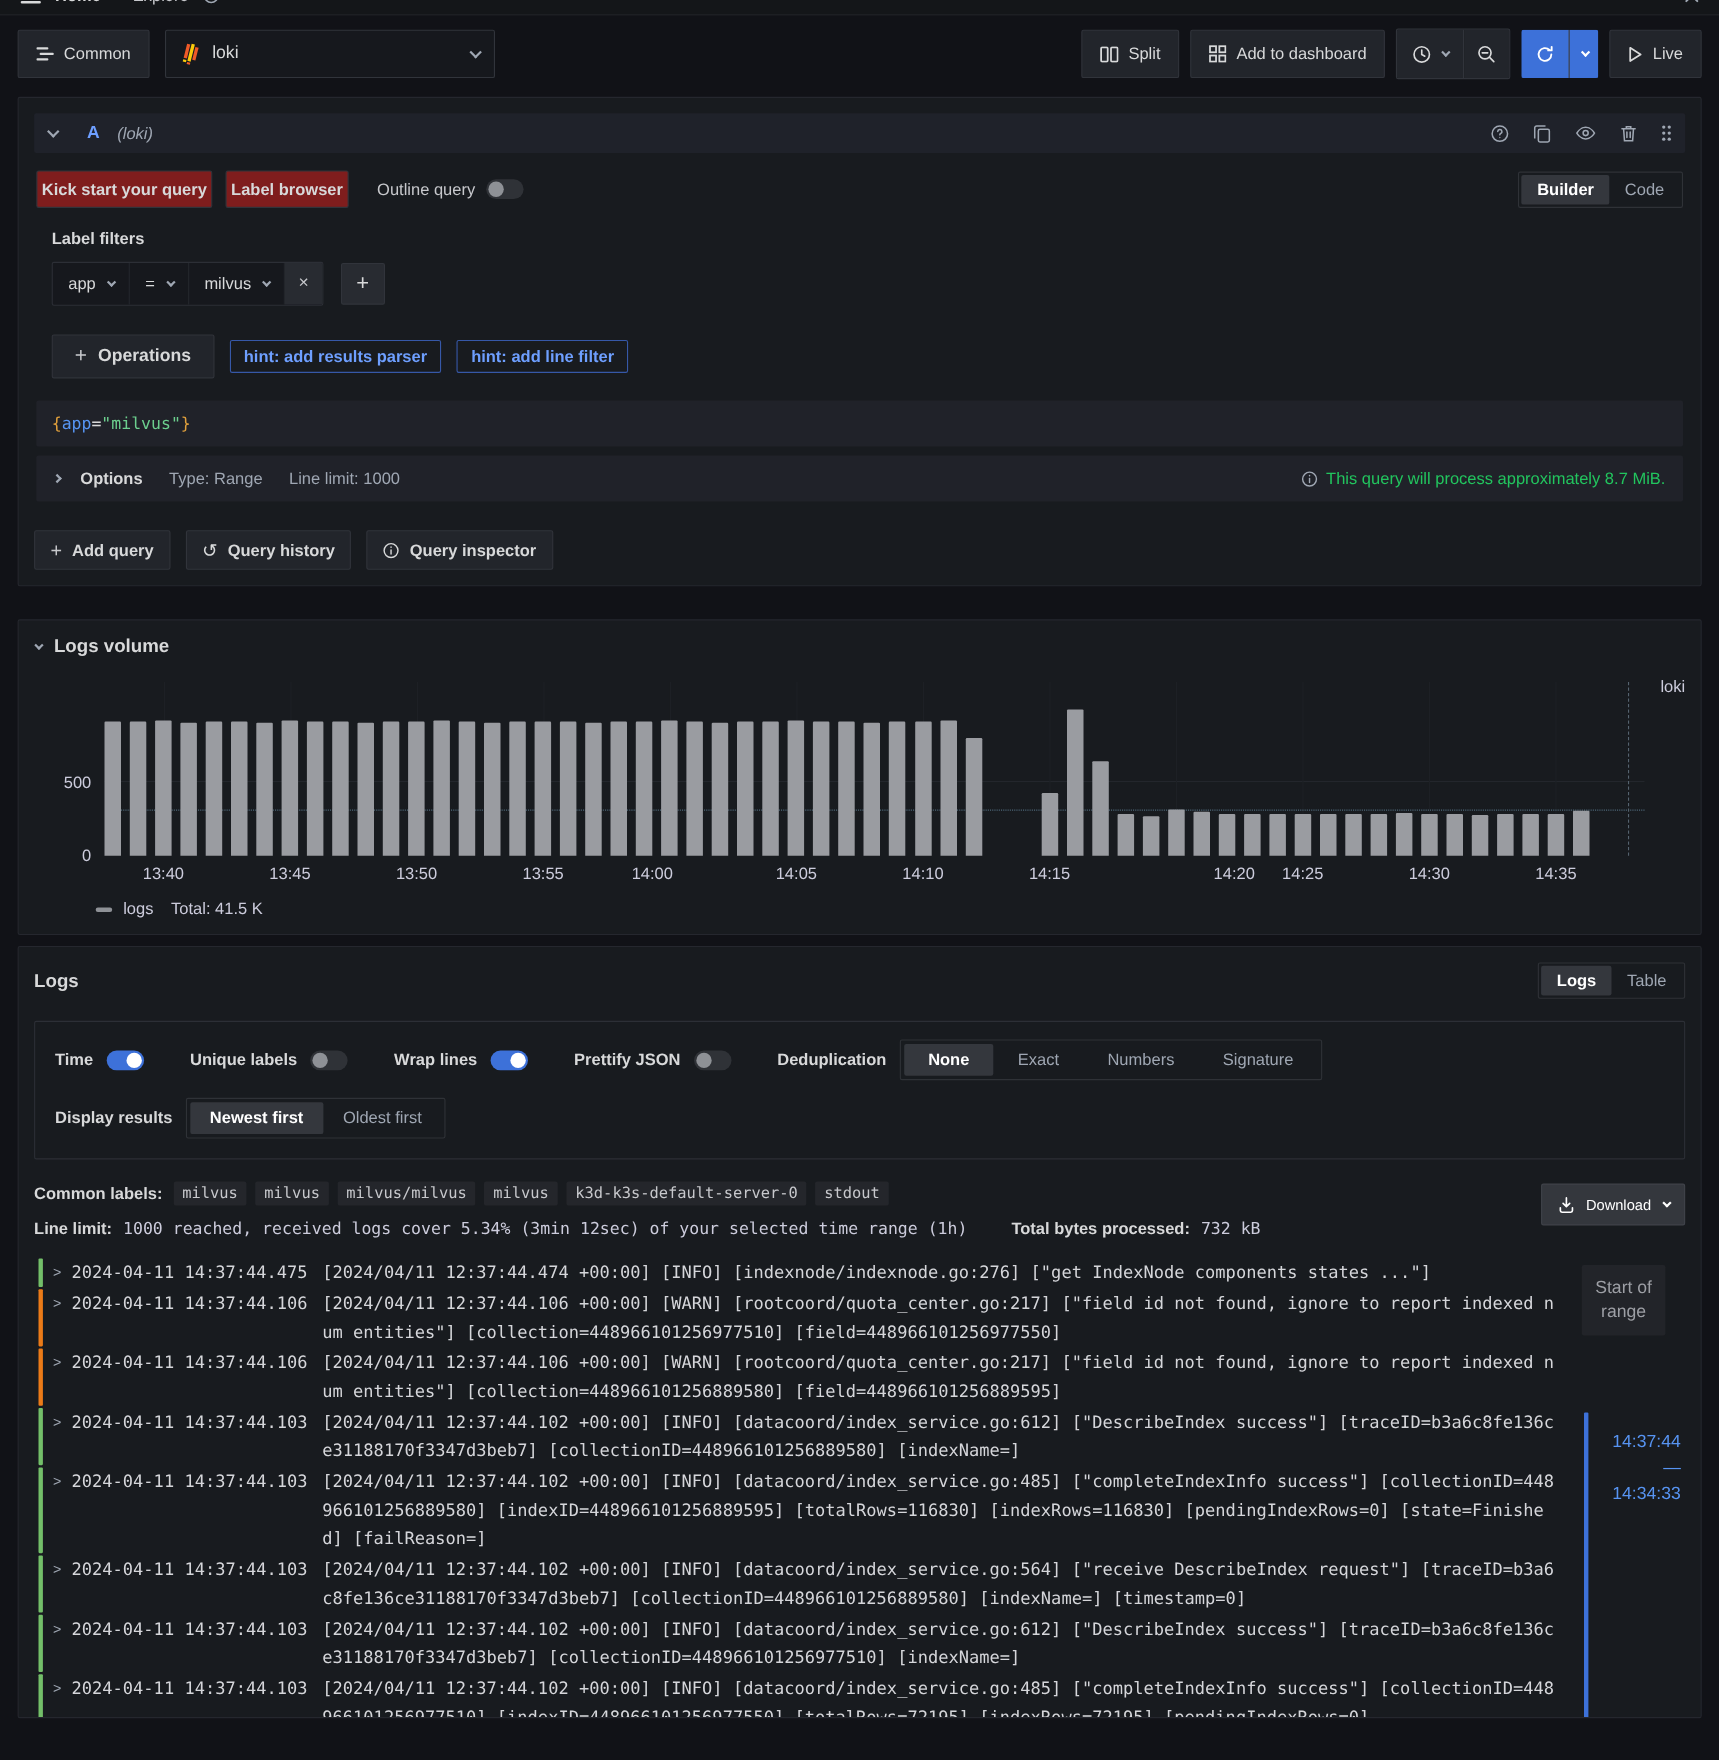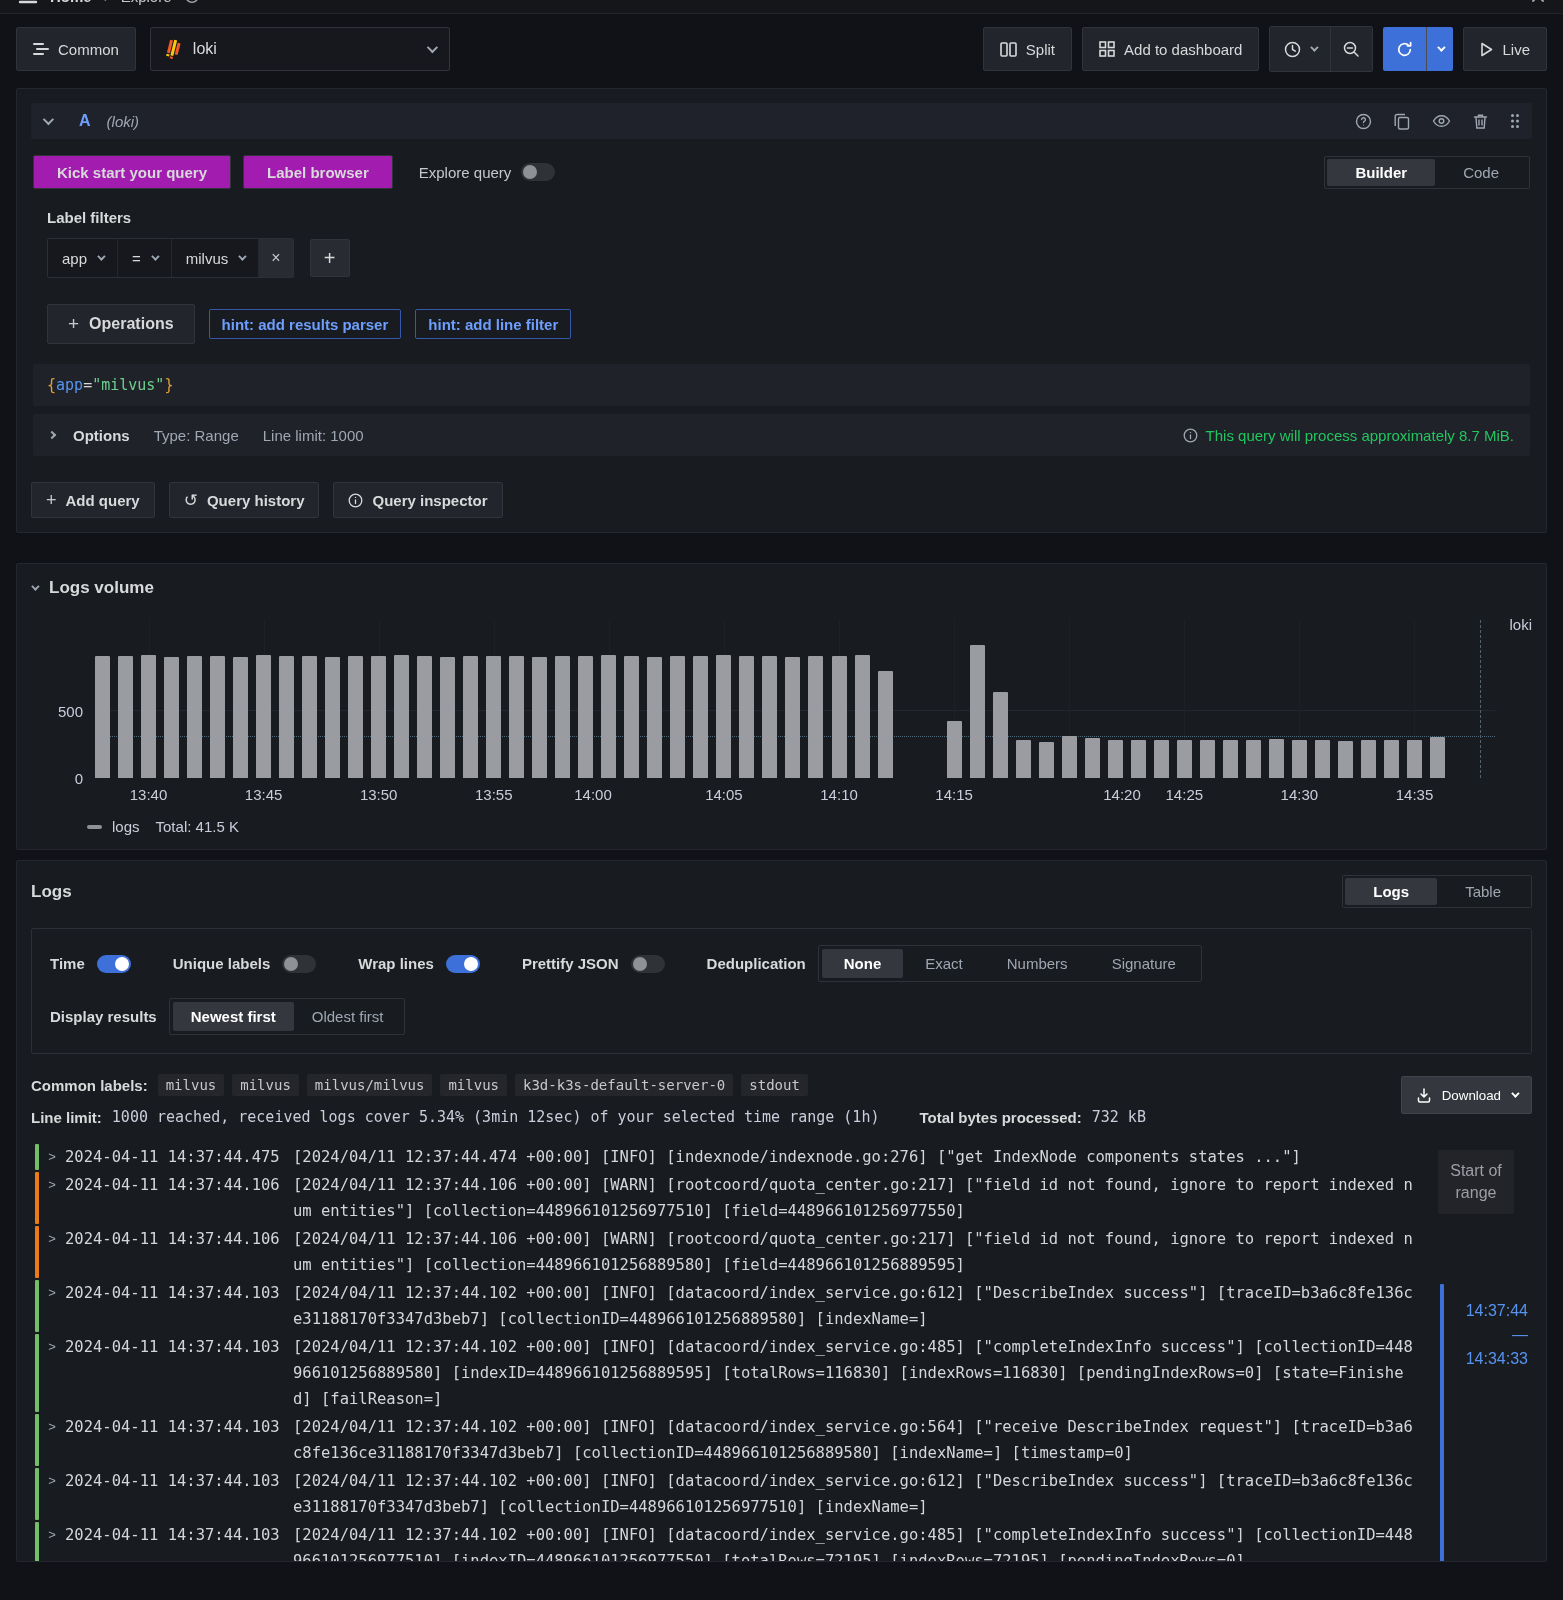--- a/index.html
+++ b/index.html
@@ -47,31 +47,31 @@
 
   
   .query-container { margin:16px 16px 0 16px; background:#181b1f; border:1px solid #25272e; border-radius:2px; padding:14px; }
   .qrow-header { height:36px; background:#1f222a; border-radius:2px; display:flex; align-items:center; gap:16px; padding:0 12px; }
   .ref-id { color:#6e9fff; font-weight:700; font-size:16px; margin-left:12px; }
   .ds-hint { color:#9fa7b3; font-style:italic; }
   .qrow-icons { margin-left:auto; display:inline-flex; align-items:center; gap:22px; color:#9fa7b3; }
   .qrow-icons > span { cursor:pointer; }
 
   .q-toolbar { display:flex; align-items:center; margin:16px 2px 0 2px; gap:12px; }
-  .btn-sm { height:34px; padding:0 23px; font-size:15px; display:inline-flex; align-items:center; gap:8px;
-    background:#a21caf; border:1px solid #31343b; border-radius:2px; color:#d8d9da; cursor:pointer; white-space:nowrap; }
+  .btn-sm { height:34px; padding:0 4px; font-size:15px; display:inline-flex; align-items:center; gap:8px;
+    background:#7f1d1d; border:1px solid #31343b; border-radius:2px; color:#d8d9da; cursor:pointer; white-space:nowrap; }
   .explain { display:inline-flex; align-items:center; gap:10px; margin-left:14px; color:#d8d9da; }
 
   .toggle { width:34px; height:18px; border-radius:10px; background:#2f3237; position:relative; cursor:pointer; flex:none; }
   .toggle .knob { position:absolute; top:2px; left:2px; width:14px; height:14px; border-radius:50%; background:#8e9196; }
   .toggle.on { background:#3d71d9; }
   .toggle.on .knob { left:auto; right:2px; background:#fff; }
 
   .radio-group { display:inline-flex; align-items:center; border:1px solid #2f3237; border-radius:2px; padding:2px; }
-  .radio { padding:5px 28px; color:#9fa7b3; font-weight:500; border-radius:2px; cursor:pointer; white-space:nowrap; }
+  .radio { padding:5px 14px; color:#9fa7b3; font-weight:500; border-radius:2px; cursor:pointer; white-space:nowrap; }
   .radio.active { background:#34373d; color:#fff; font-weight:700; }
   .ml-auto { margin-left:auto; }
 
   .label-filters { margin:20px 2px 0 2px; padding-left:14px; }
   .section-label { font-weight:700; font-size:15px; color:#d8d9da; }
   .filter-row { display:flex; align-items:center; margin-top:12px; gap:16px; }
   .filter-group { display:inline-flex; border:1px solid #2c2f36; border-radius:2px; overflow:hidden; background:#16181d; }
   .filter-seg { display:inline-flex; align-items:center; gap:10px; height:38px; padding:0 14px; border-right:1px solid #24272d; cursor:pointer; }
   .filter-seg.x { background:#282b31; border-right:none; color:#c7c8cc; font-size:16px; padding:0 12px; }
   .sq-btn { width:40px; height:38px; background:#282b31; border:1px solid #31343b; border-radius:2px;
@@ -318,21 +318,21 @@
             <circle cx="7.5" cy="13.5" r="1.5"></circle>
           </svg>
       </span>
     </span>
   </div>
 
   <div class="q-toolbar">
     <button class="btn-sm" style="font-weight:700;">Kick start your query</button>
     <button class="btn-sm" style="font-weight:700;">Label browser</button>
     <span class="explain">
-      <span style="color:#c7c8cc;">Explore query</span>
+      <span style="color:#c7c8cc;">Outline query</span>
       <span class="toggle">
           <span class="knob"></span>
         </span>
     </span>
     <span class="radio-group ml-auto">
       <span class="radio active">Builder</span>
       <span class="radio">Code</span>
     </span>
   </div>
 

